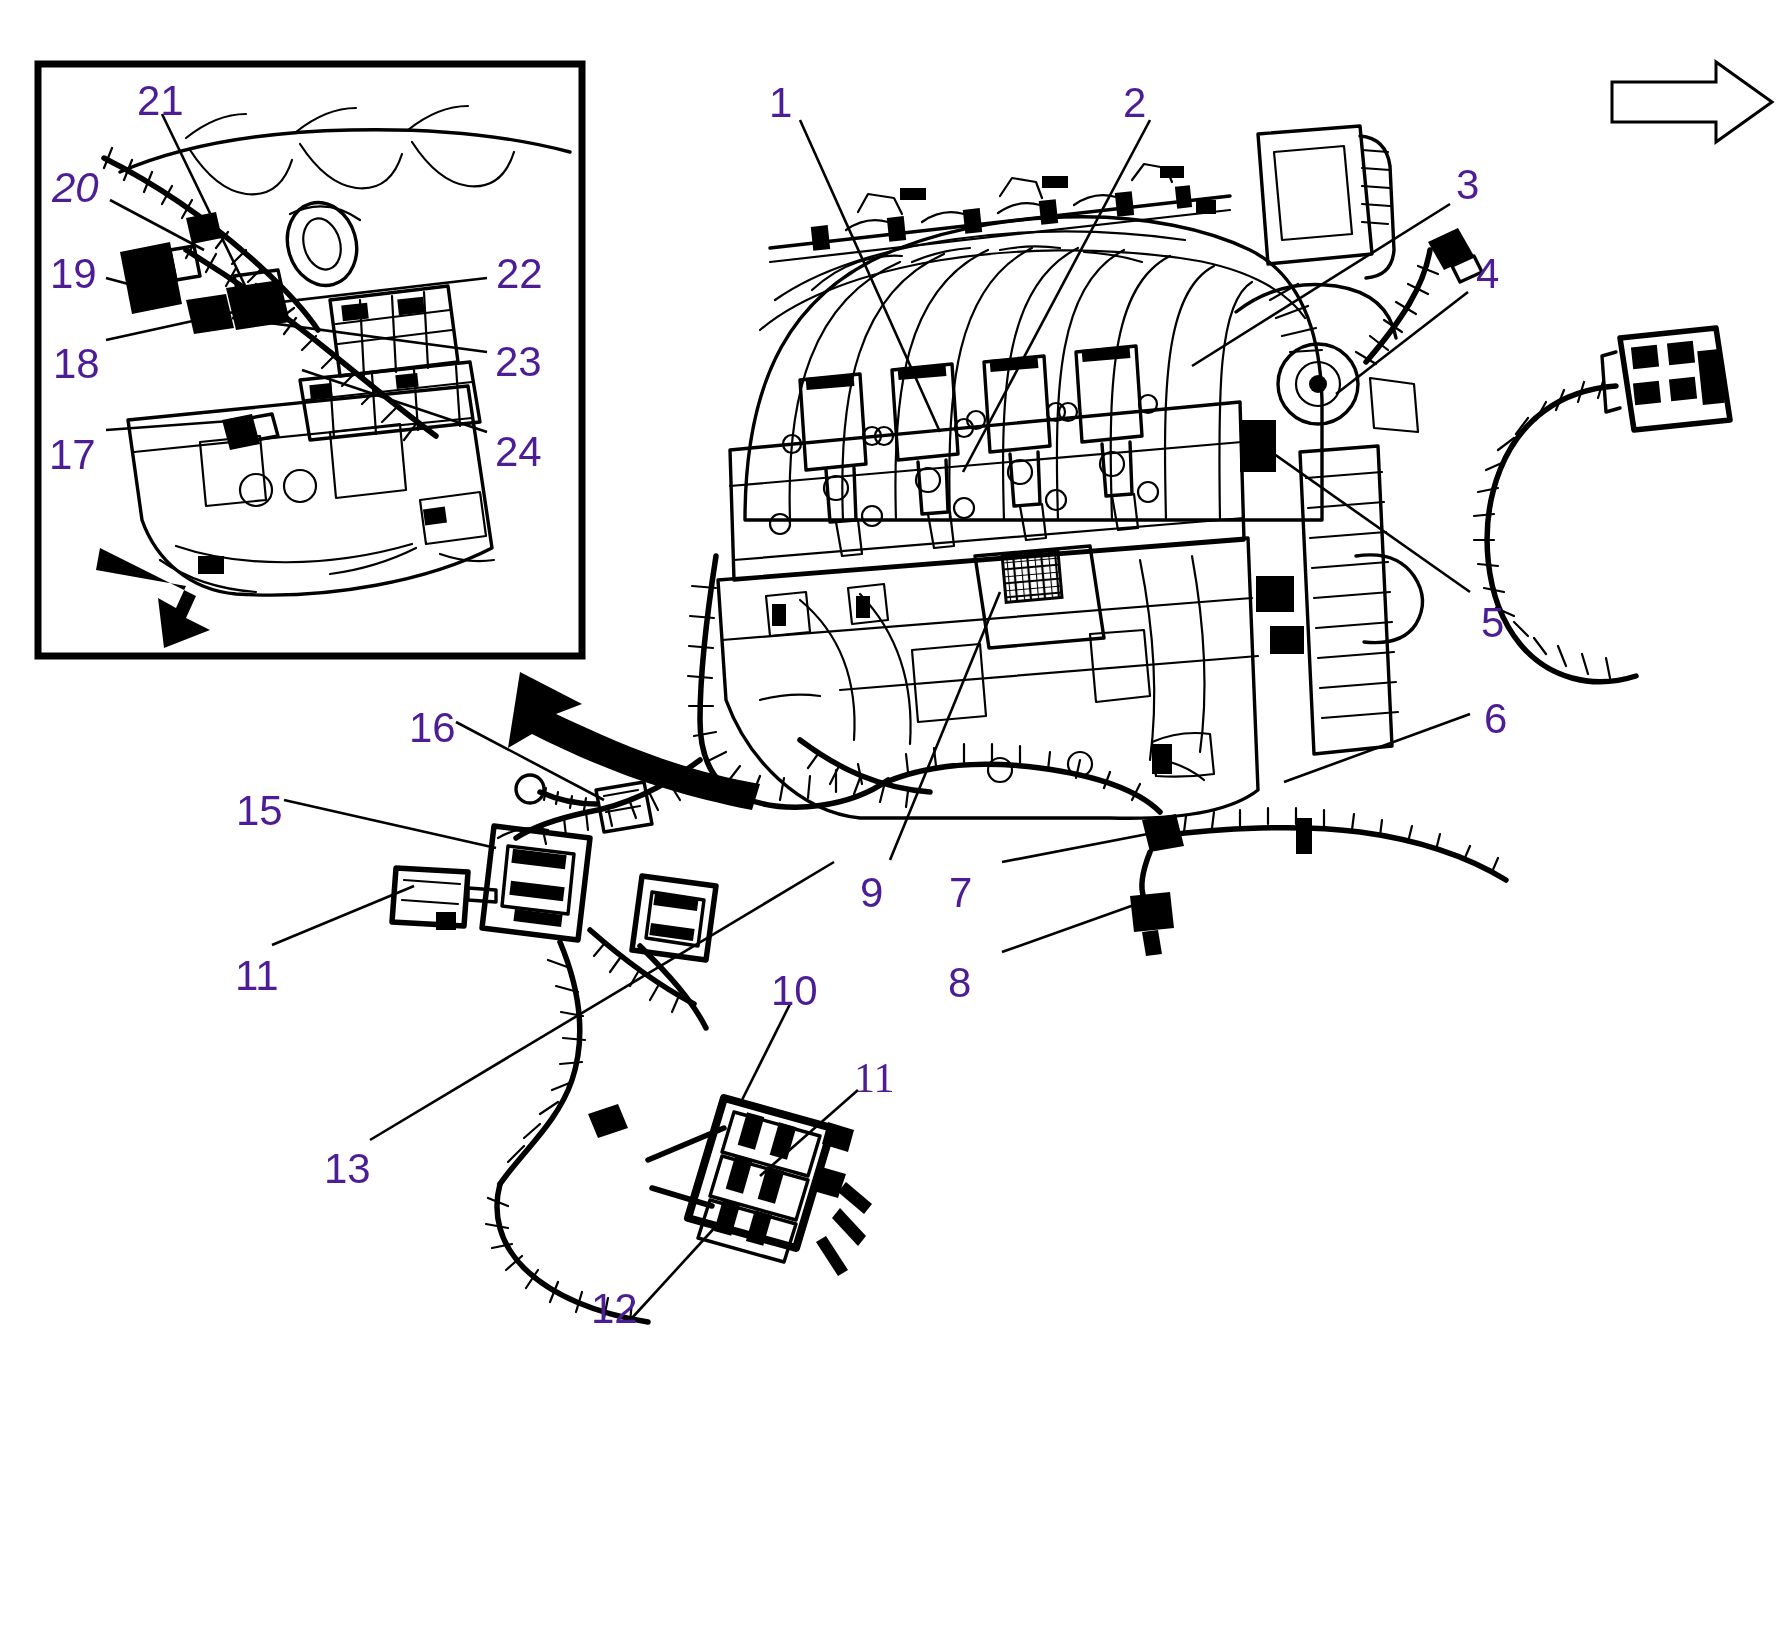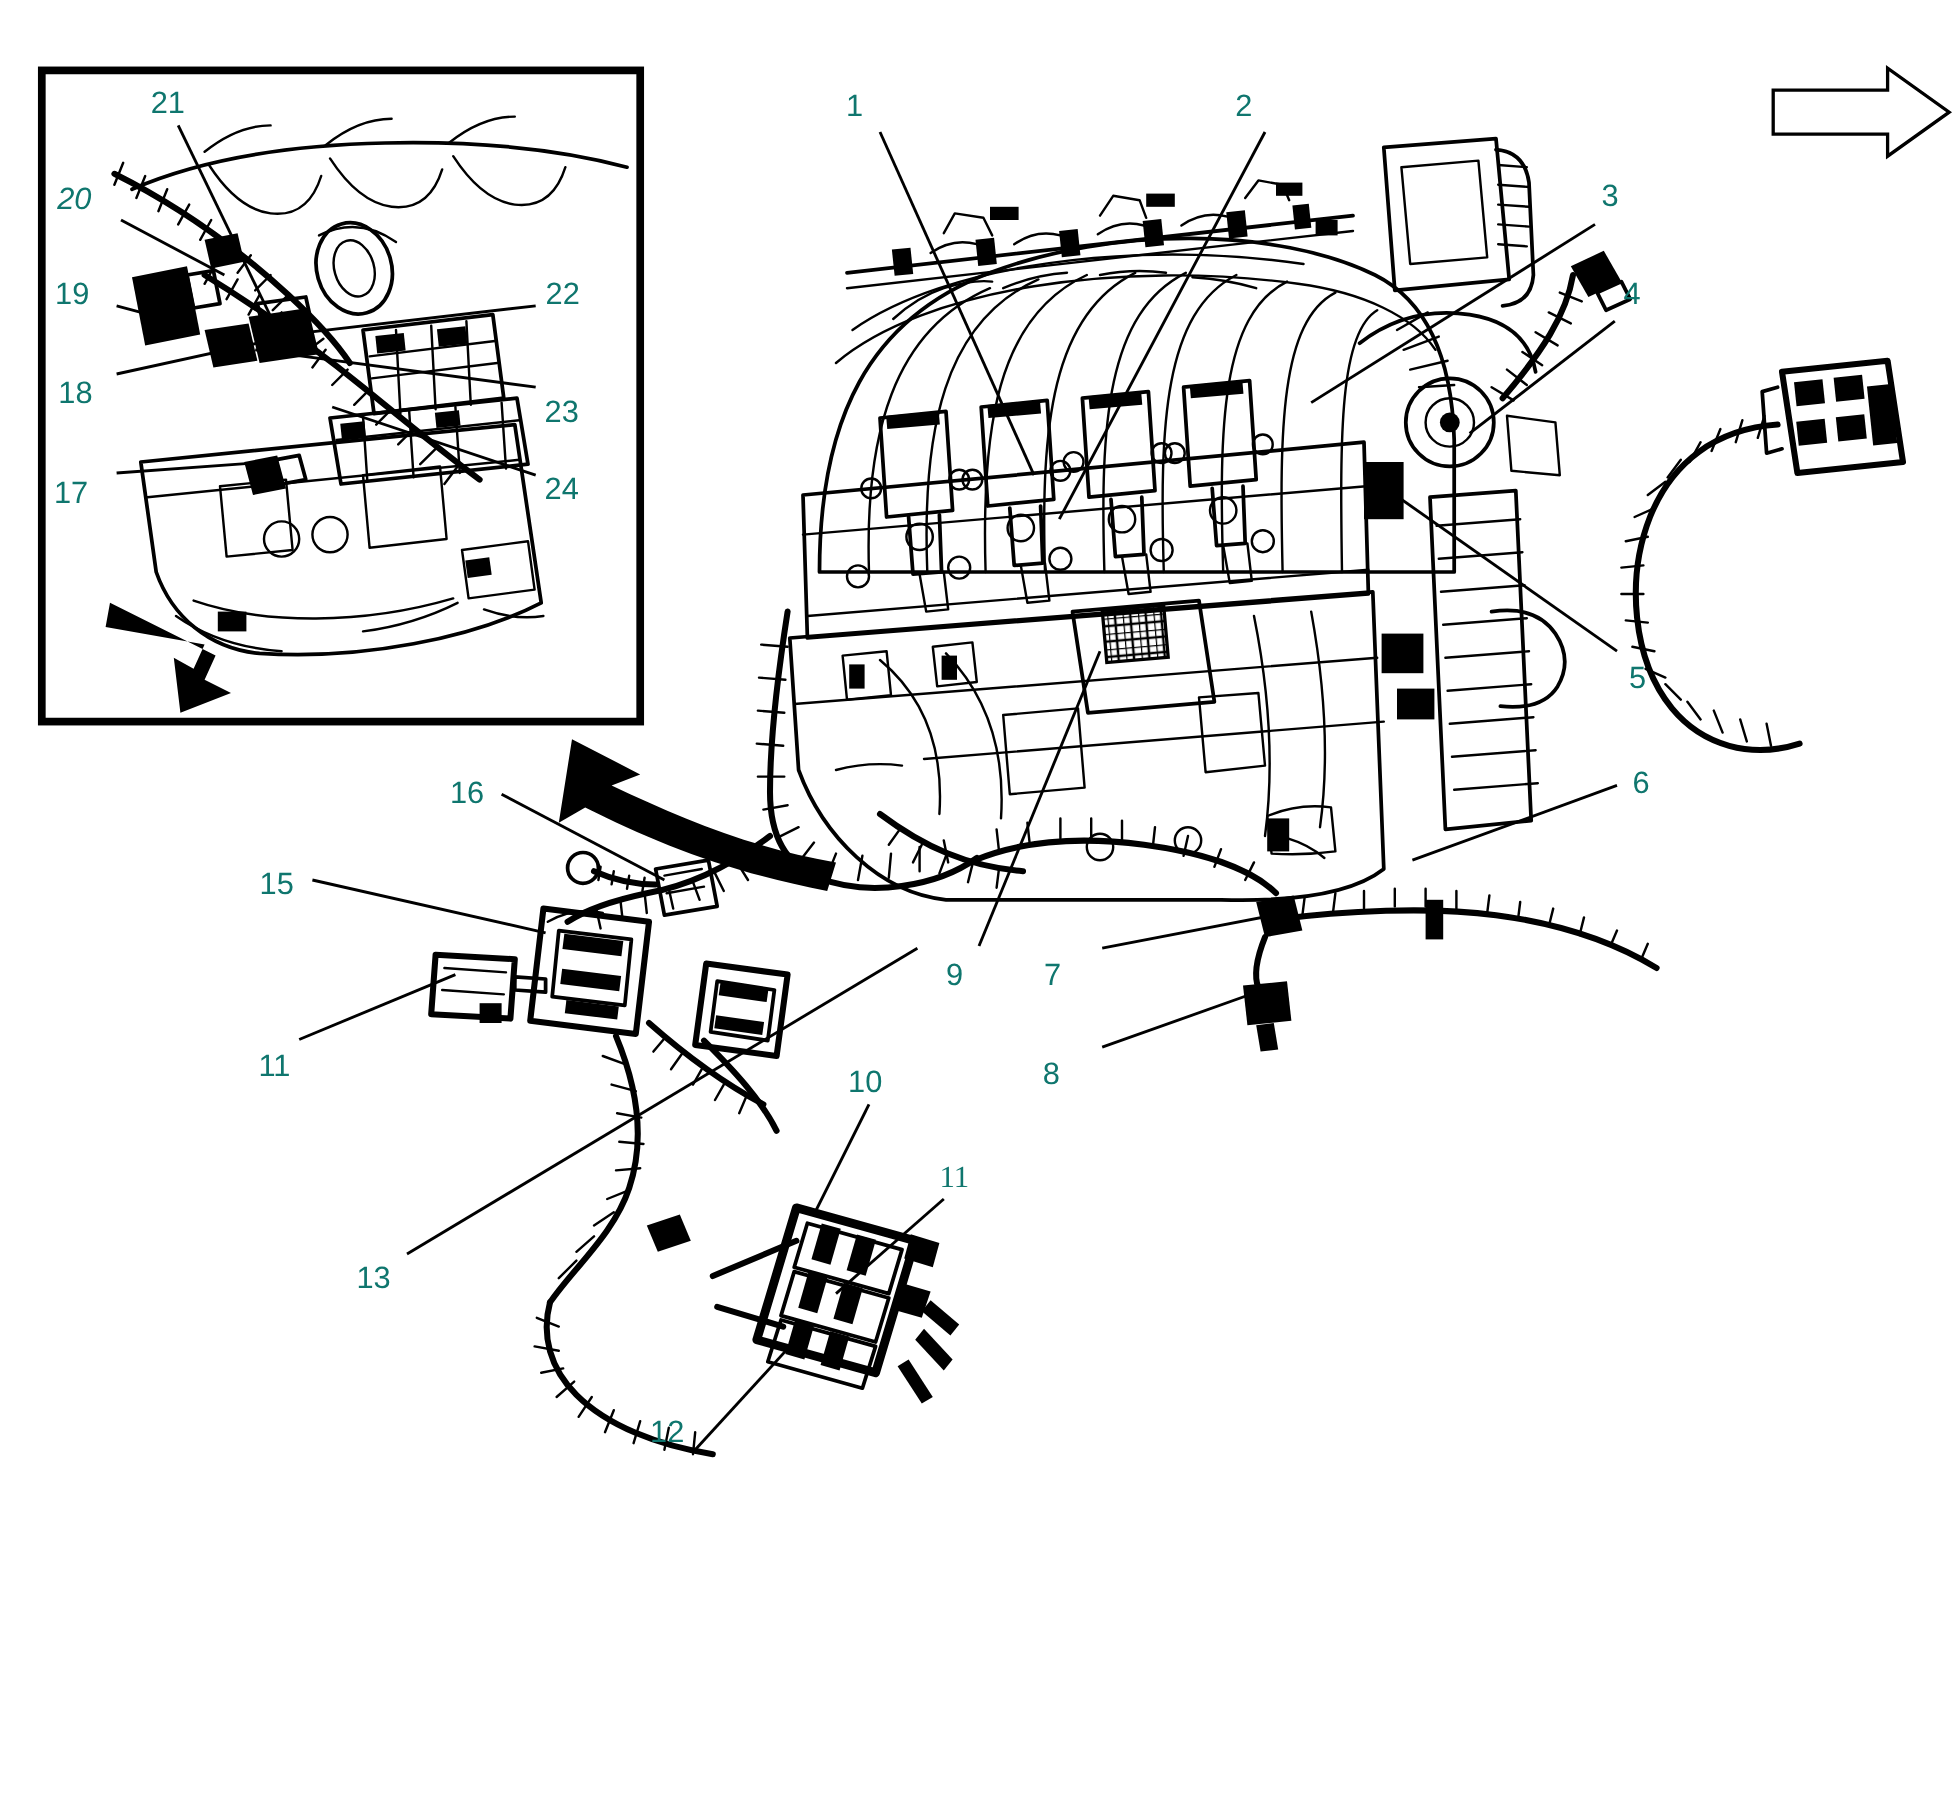--- a/index.html
+++ b/index.html
@@ -21,23 +21,23 @@
   #diagram-svg {
     position: absolute;
     left: 0;
     top: 0;
     width: 1779px;
     height: 1632px;
   }
   .callout-num {
     position: absolute;
     font-family: "Liberation Sans", sans-serif;
-    font-size: 28px;
+    font-size: 42px;
     font-weight: 400;
-    color: #0f766e;
+    color: #4c1d95;
     line-height: 1;
     white-space: nowrap;
     user-select: none;
     text-align: right;
   }
   
   .ln { stroke: #000; fill: none; stroke-linecap: round; stroke-linejoin: round; }
   .thin { stroke-width: 2.2; }
   .med  { stroke-width: 3.4; }
   .thick{ stroke-width: 5.5; }
@@ -627,16 +627,16 @@
   <span class="callout-num" style="left:324px;  top:1148px;">13</span>
   <span class="callout-num" style="left:235px;  top:955px;">11</span>
   <span class="callout-num" style="left:236px;  top:790px;">15</span>
   <span class="callout-num" style="left:409px;  top:707px;">16</span>
   <span class="callout-num" style="left:49px;   top:434px;">17</span>
   <span class="callout-num" style="left:53px;   top:343px;">18</span>
   <span class="callout-num" style="left:50px;   top:253px;">19</span>
   <span class="callout-num" style="left:52px;   top:167px;font-style:italic;">20</span>
   <span class="callout-num" style="left:137px;  top:80px;">21</span>
   <span class="callout-num" style="left:496px;  top:253px;">22</span>
-  <span class="callout-num" style="left:495px;  top:341px;margin-top:20px;">23</span>
+  <span class="callout-num" style="left:495px;  top:341px;">23</span>
   <span class="callout-num" style="left:495px;  top:431px;">24</span>
 
 </div>
 
 </body></html>

